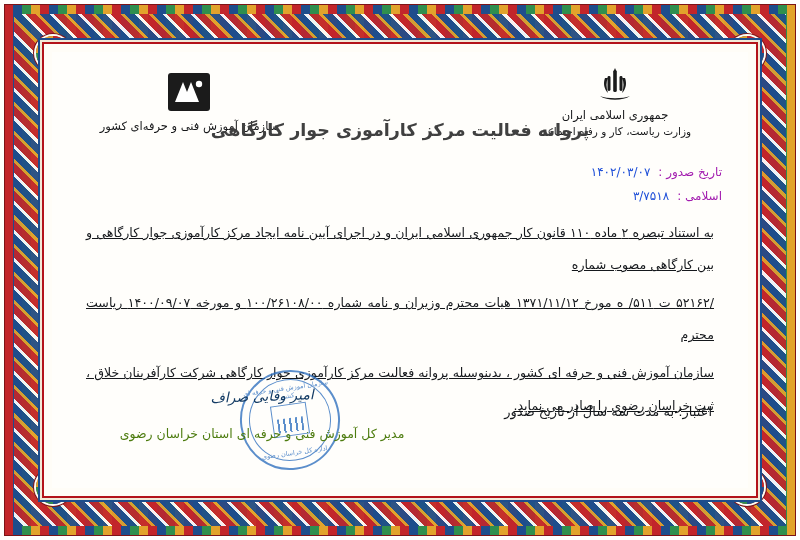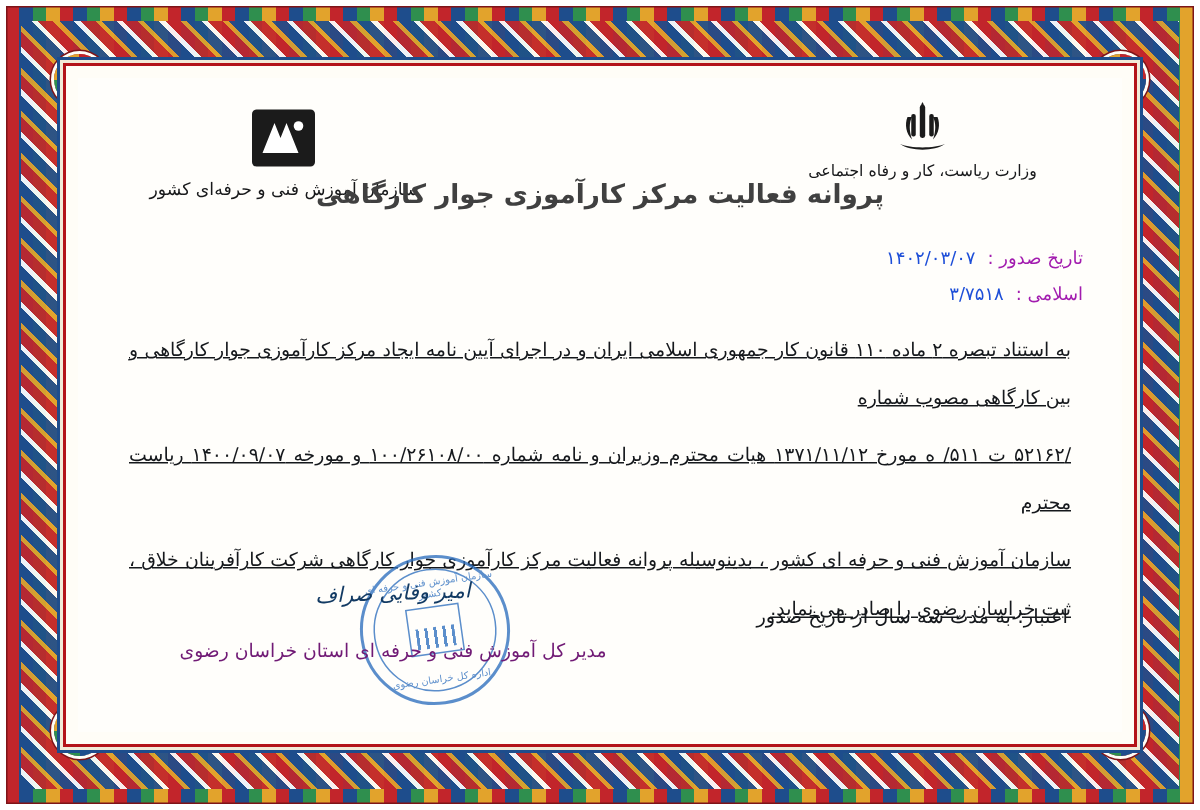--- a/index.html
+++ b/index.html
@@ -190,21 +190,21 @@
   }
   .sig-name {
     font-size: 14px;
     color: #123a63;
     font-style: italic;
     margin-bottom: 22px;
     transform: rotate(-2deg);
   }
   .sig-title {
     font-size: 12.5px;
-    color: #701a75;
+    color: #4d7c0f;
     white-space: nowrap;
   }
   .stamp {
     position: absolute;
     left: 188px;
     top: 318px;
     width: 96px;
     height: 96px;
     border-radius: 50%;
     border: 2px solid #2e6fbe;
@@ -278,20 +278,21 @@
           <g fill="#1b1b1b">
             <rect x="15.2" y="4" width="3.6" height="22" rx="1.6"></rect>
             <path d="M17 2 C18.6 5 18.6 7 17 9 C15.4 7 15.4 5 17 2 Z"></path>
             <path d="M7 12 C5 17 6 23 10 27 C8 21 8 16 10 12 Z"></path>
             <path d="M27 12 C29 17 28 23 24 27 C26 21 26 16 24 12 Z"></path>
             <rect x="9.5" y="10" width="3" height="15" rx="1.4"></rect>
             <rect x="21.5" y="10" width="3" height="15" rx="1.4"></rect>
             <path d="M2 30 C9 35 25 35 32 30 C25 33 9 33 2 30 Z"></path>
           </g>
         </svg>
+        <div class="org-line">جمهوری اسلامی ایران</div>
         <div class="org-line small">وزارت ریاست، کار و رفاه اجتماعی</div>
       </div>
 
       <div class="doc-title">پروانه فعالیت مرکز کارآموزی جوار کارگاهی</div>
     </div>
 
     <div class="meta">
       <div class="meta-row">
         <span class="meta-label">تاریخ صدور :</span>
         <span class="meta-value">۱۴۰۲/۰۳/۰۷</span>

